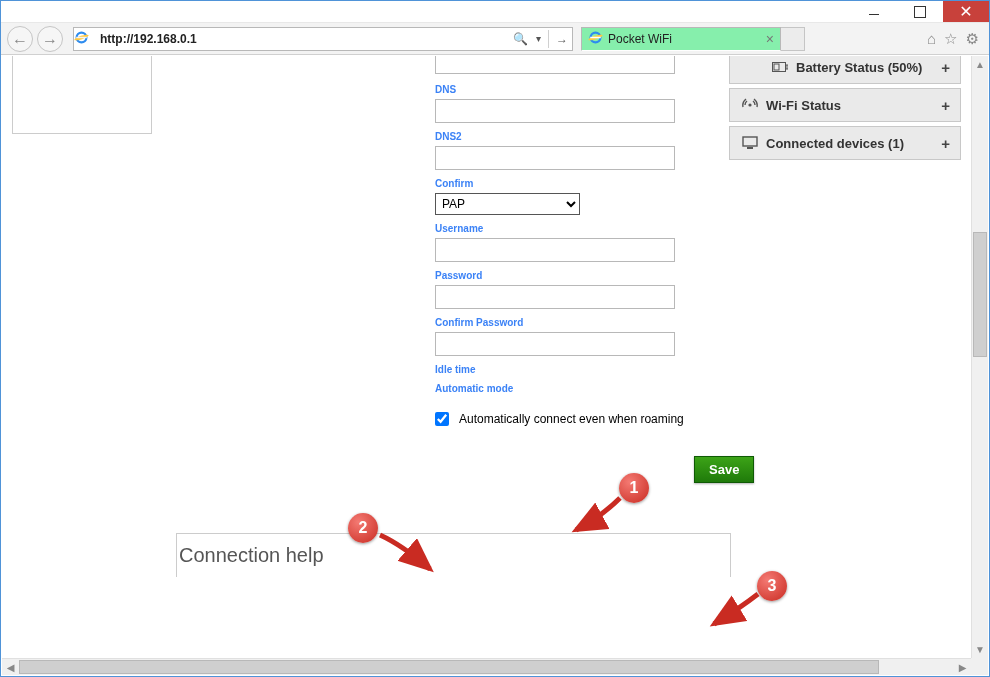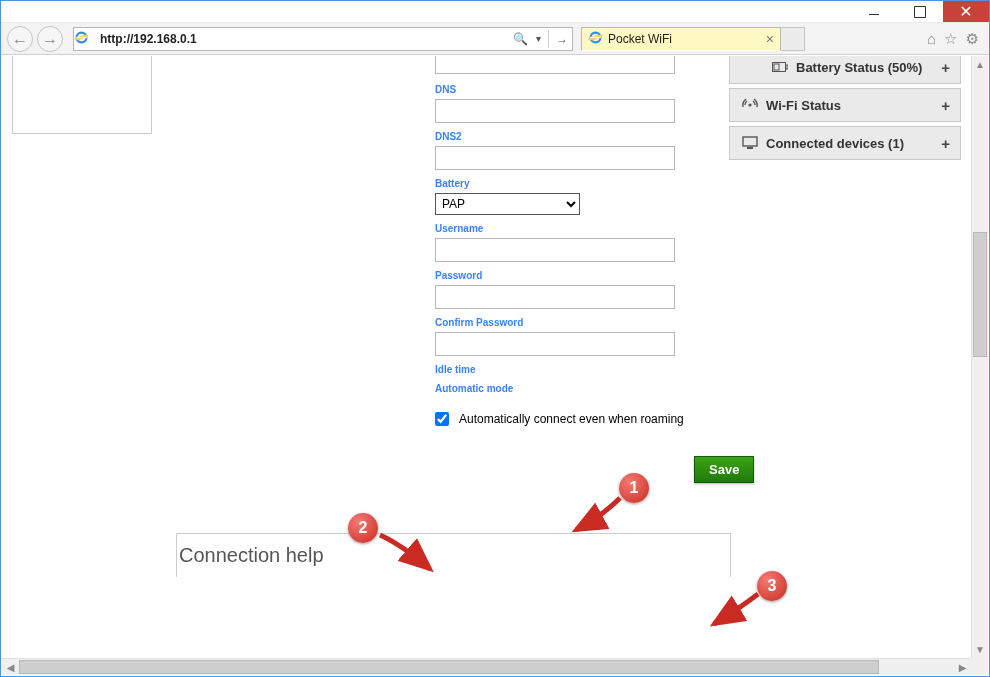--- a/index.html
+++ b/index.html
@@ -17,21 +17,21 @@
 .ietoolbar { height: 32px; background: #f3f3f3; border-bottom: 1px solid #d0d0d0; display: flex; align-items: center; padding: 0 6px; gap: 4px; }
 .navbtn { width: 26px; height: 26px; border: 1px solid #c5c5c5; border-radius: 50%; display: flex; align-items: center; justify-content: center; color: #888; font-size: 16px; background:#f6f6f6;}
 .urlbar { flex: 0 0 500px; height: 24px; border: 1px solid #b8b8b8; background: #fff; display: flex; align-items: center; margin-left: 6px; }
 .urlicon { width: 22px; display:flex; align-items:center; justify-content:center;}
 .urlicon svg { width:14px; height:14px;}
 .urltext { flex: 1; padding: 0 4px; font-size: 12px; color: #222; font-weight: bold; }
 .urlright { display: flex; align-items: center; height:100%; }
 .urlsep { width:1px; height:18px; background:#d0d0d0; margin:0 3px;}
 .urlglyph { font-size:12px; color:#555; padding:0 4px;}
 .tabstrip { display: flex; align-items: flex-end; margin-left: 4px; }
-.tab { height: 24px; border: 1px solid #b8b8b8; border-bottom: 1px solid #fff; background: #fef9c3; display: flex; align-items: center; padding: 0 6px; gap: 5px; width: 200px; position:relative; }
+.tab { height: 24px; border: 1px solid #b8b8b8; border-bottom: 1px solid #fff; background: #86efac; display: flex; align-items: center; padding: 0 6px; gap: 5px; width: 200px; position:relative; }
 .tab .tabtitle { font-size: 12px; color: #222; flex:1; white-space:nowrap; overflow:hidden;}
 .tab .tabclose { color:#777; font-size:14px;}
 .newtab { width: 24px; height:24px; border:1px solid #c5c5c5; background:#ececec; display:flex; align-items:center; justify-content:center; margin-left:0; border-left:none;}
 .rightglyphs { margin-left:auto; display:flex; gap:8px; color:#888; font-size:15px; padding-right:4px;}
 
 
 .ieicon { display:inline-block;}
 .ieicon svg { width:15px; height:15px;}
 .ring { fill:none; stroke:#2e8cef; stroke-width:3;}
 
@@ -149,21 +149,21 @@
 
             <div class="field">
               <span class="flabel">DNS</span>
               <input class="tinput" value="" style="">
             </div>
             <div class="field">
               <span class="flabel">DNS2</span>
               <input class="tinput" value="" style="">
             </div>
             <div class="field">
-              <span class="flabel">Battery</span>
+              <span class="flabel">Confirm</span>
               <select class="tselect">
                 <option>PAP</option>
               </select>
             </div>
             <div class="field">
               <span class="flabel">Username</span>
               <input class="tinput" value="" style="">
             </div>
             <div class="field">
               <span class="flabel">Password</span>

